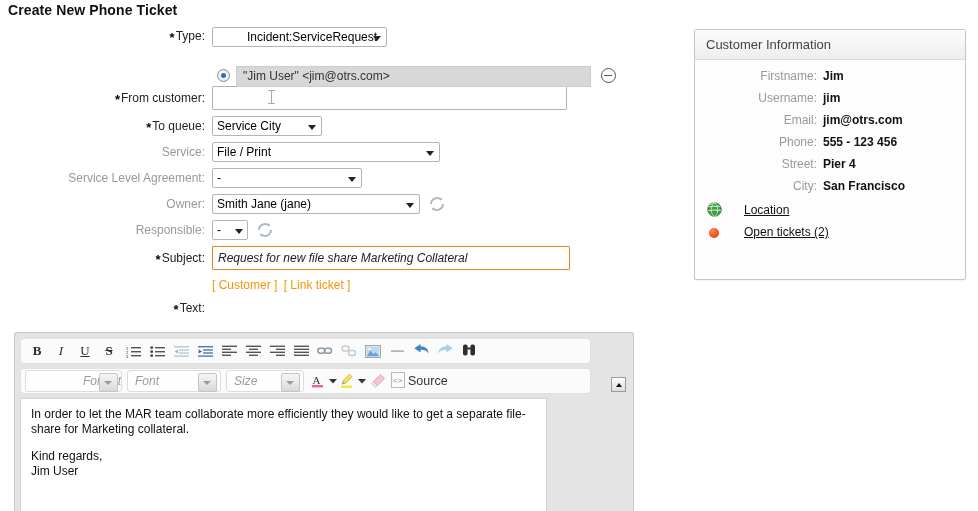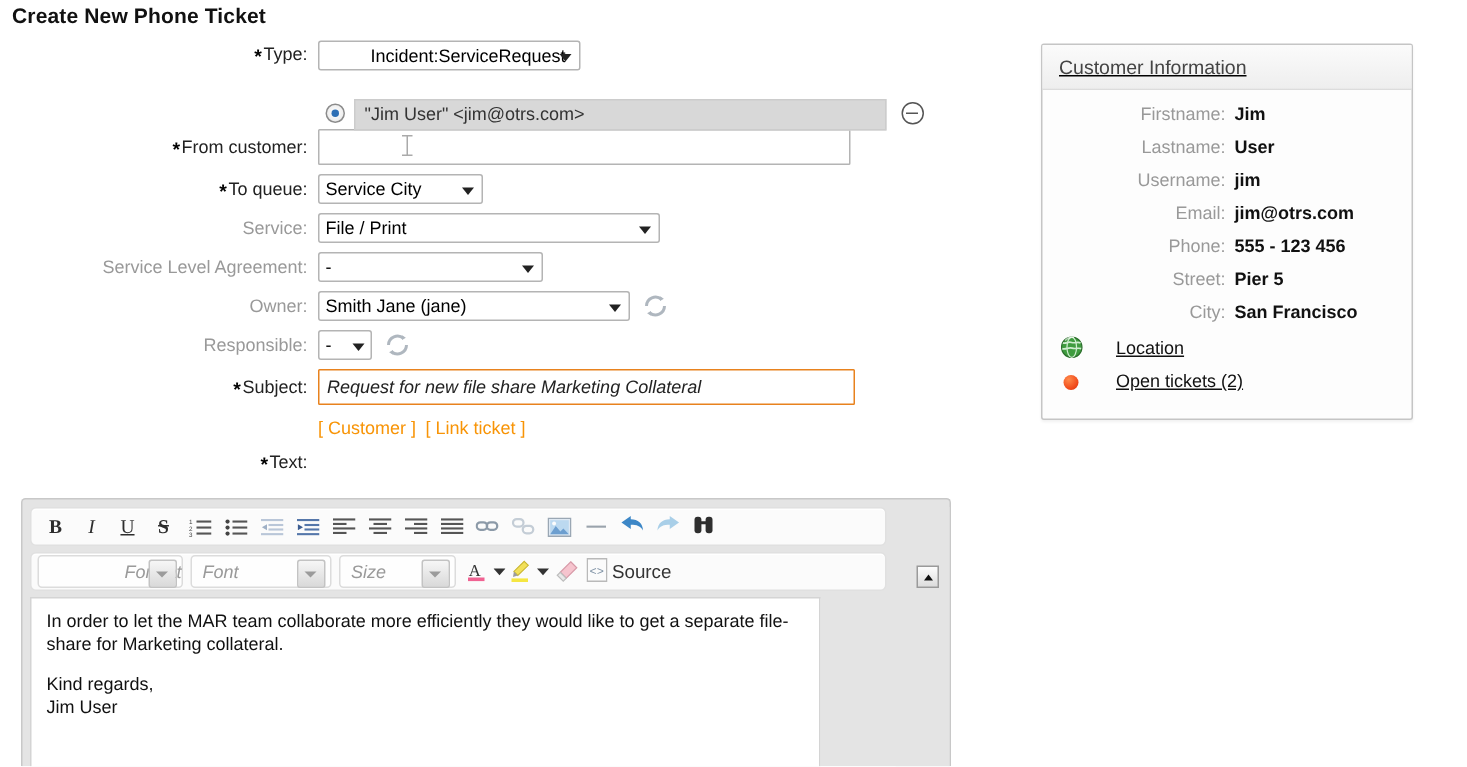--- a/index.html
+++ b/index.html
@@ -357,28 +357,27 @@
     bottom: 0;
     width: 36px;
     background: #e4e4e4;
   }
 
   
   #widget {
     position: absolute;
     left: 694px;
     top: 29px;
-    width: 248px;
+    width: 272px;
     height: 251px;
     box-sizing: border-box;
     border: 1px solid #c5c5c5;
     background: #fdfdfd;
     border-radius: 2px;
     box-shadow: 0 1px 2px rgba(0,0,0,0.06);
-    text-decoration: underline;
   }
   #widget-header {
     height: 29px;
     line-height: 29px;
     background: linear-gradient(#fbfbfb, #eeeeee);
     border-bottom: 1px solid #dcdcdc;
     padding-left: 11px;
     font-size: 13px;
     color: #444;
   }
@@ -743,38 +742,34 @@
 
   <div id="widget">
     <div id="widget-header">Customer Information</div>
     <div id="widget-body">
 
       <div class="crow">
         <span class="ckey">Firstname:</span>
         <span class="cval">Jim</span>
       </div>
       <div class="crow">
-        <span class="ckey">Lastname:</span>
-        <span class="cval">User</span>
-      </div>
-      <div class="crow">
         <span class="ckey">Username:</span>
         <span class="cval">jim</span>
       </div>
       <div class="crow">
         <span class="ckey">Email:</span>
         <span class="cval">jim@otrs.com</span>
       </div>
       <div class="crow">
         <span class="ckey">Phone:</span>
         <span class="cval">555 - 123 456</span>
       </div>
       <div class="crow">
         <span class="ckey">Street:</span>
-        <span class="cval">Pier 5</span>
+        <span class="cval">Pier 4</span>
       </div>
       <div class="crow">
         <span class="ckey">City:</span>
         <span class="cval">San Francisco</span>
       </div>
 
       <div class="clink-row" style="margin-top:2px">
         <span class="globe-icon">
           <svg width="15" height="15" viewBox="0 0 15 15">
             <circle cx="7.5" cy="7.5" r="6.8" fill="#3f9c3f"></circle>

